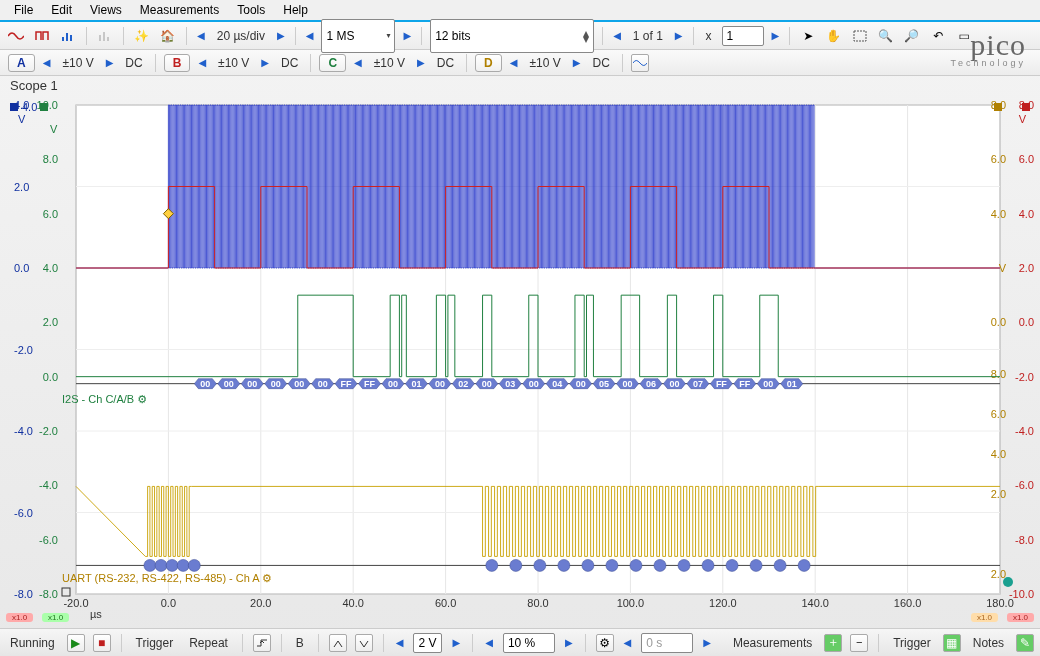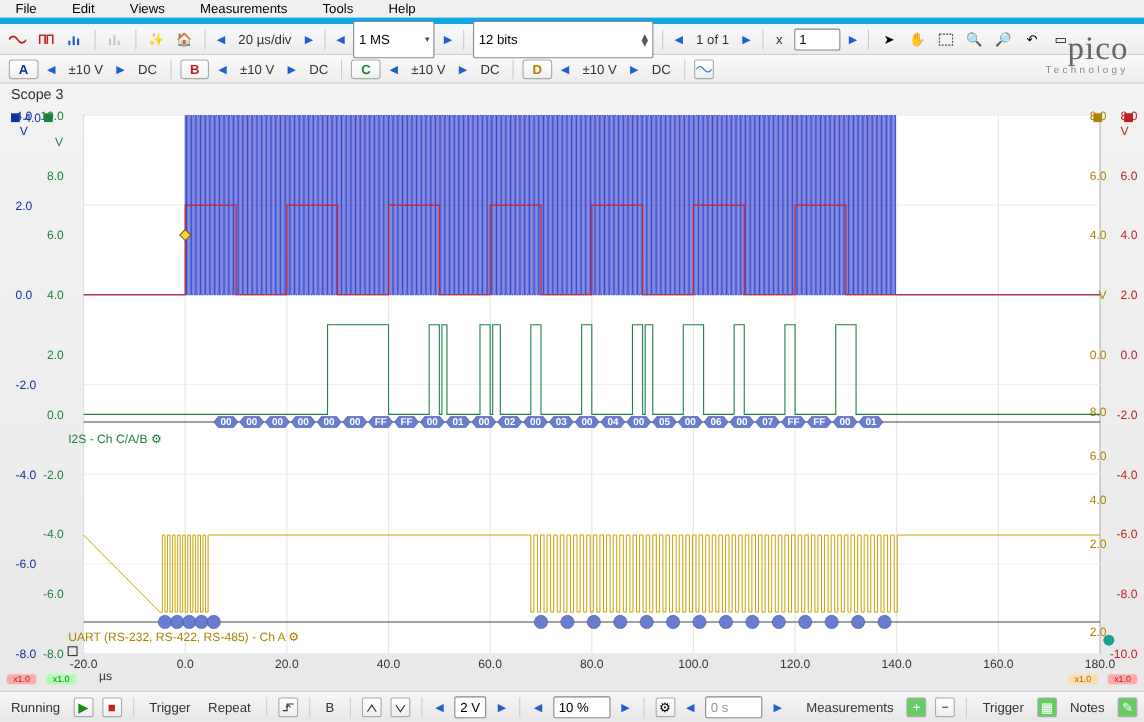--- a/index.html
+++ b/index.html
@@ -1,17 +1,17 @@
 <!DOCTYPE html>
 <html><head>
 <meta charset="utf-8">
 <style>
 * { box-sizing: border-box; margin: 0; padding: 0; font-family: "Segoe UI", Arial, sans-serif; font-size: 12px; }
 body { background: linear-gradient(to bottom, #f4f4f4, #e8e8e8); width: 1040px; height: 656px; overflow: hidden; position: relative; }
-.menubar { display: flex; align-items: center; height: 22px; padding: 0 6px; background: #f0f0f0; border-bottom: 6px solid #0ea5e9; gap: 16px; }
+.menubar { display: flex; align-items: center; height: 22px; padding: 0 6px; background: #f0f0f0; border-bottom: 2px solid #0ea5e9; gap: 2px; }
 .menubar .menu-item { padding: 2px 8px; cursor: default; }
 .toolbar1 { display: flex; align-items: center; height: 28px; padding: 2px 6px; gap: 6px; border-bottom: 1px solid #ccc; background: linear-gradient(#fafafa,#ececec); }
 .toolbar2 { display: flex; align-items: center; height: 26px; padding: 2px 8px; gap: 6px; border-bottom: 1px solid #ccc; background: linear-gradient(#fafafa,#ececec); }
 .icon-btn { width: 20px; height: 20px; display: inline-flex; align-items: center; justify-content: center; border-radius: 2px; cursor: pointer; }
 .sep { width: 1px; height: 18px; background: #ccc; margin: 0 2px; }
 .arrow { color: #2060cc; font-size: 10px; cursor: pointer; padding: 0 2px; }
 .tb-text { padding: 0 4px; color: #333; }
 .tb-input { border: 1px solid #888; background: #fff; height: 20px; padding: 0 4px; border-radius: 2px; }
 .select-box { display: flex; align-items: center; border: 1px solid #888; background: #fff; height: 20px; padding: 16px 4px; border-radius: 2px; gap: 4px; }
 .select-box .caret { font-size: 8px; color: #444; }
@@ -144,21 +144,21 @@
         <path d="M0 5 Q3 0 7 5 T14 5" stroke="#2060cc" fill="none"></path>
       </svg>
     </span>
 </div>
 
 <div class="logo">
   <div class="pico">pico</div>
   <div class="tech">Technology</div>
 </div>
 
-<div class="scope-label">Scope 3</div>
+<div class="scope-label">Scope 1</div>
 
 <div class="plot-area">
 <svg id="plot-svg" width="1040" height="525">
       <rect x="76" y="6" width="924" height="489" fill="#fff" stroke="#555" stroke-width="0.7"></rect>
       <line x1="76" y1="6" x2="76" y2="495" stroke="#e6e6e6"></line>
       <text x="76" y="508" text-anchor="middle" class="tick-text" fill="#333">-20.0</text>
       <line x1="168.4" y1="6" x2="168.4" y2="495" stroke="#e6e6e6"></line>
       <text x="168.4" y="508" text-anchor="middle" class="tick-text" fill="#333">0.0</text>
       <line x1="260.8" y1="6" x2="260.8" y2="495" stroke="#e6e6e6"></line>
       <text x="260.8" y="508" text-anchor="middle" class="tick-text" fill="#333">20.0</text>

